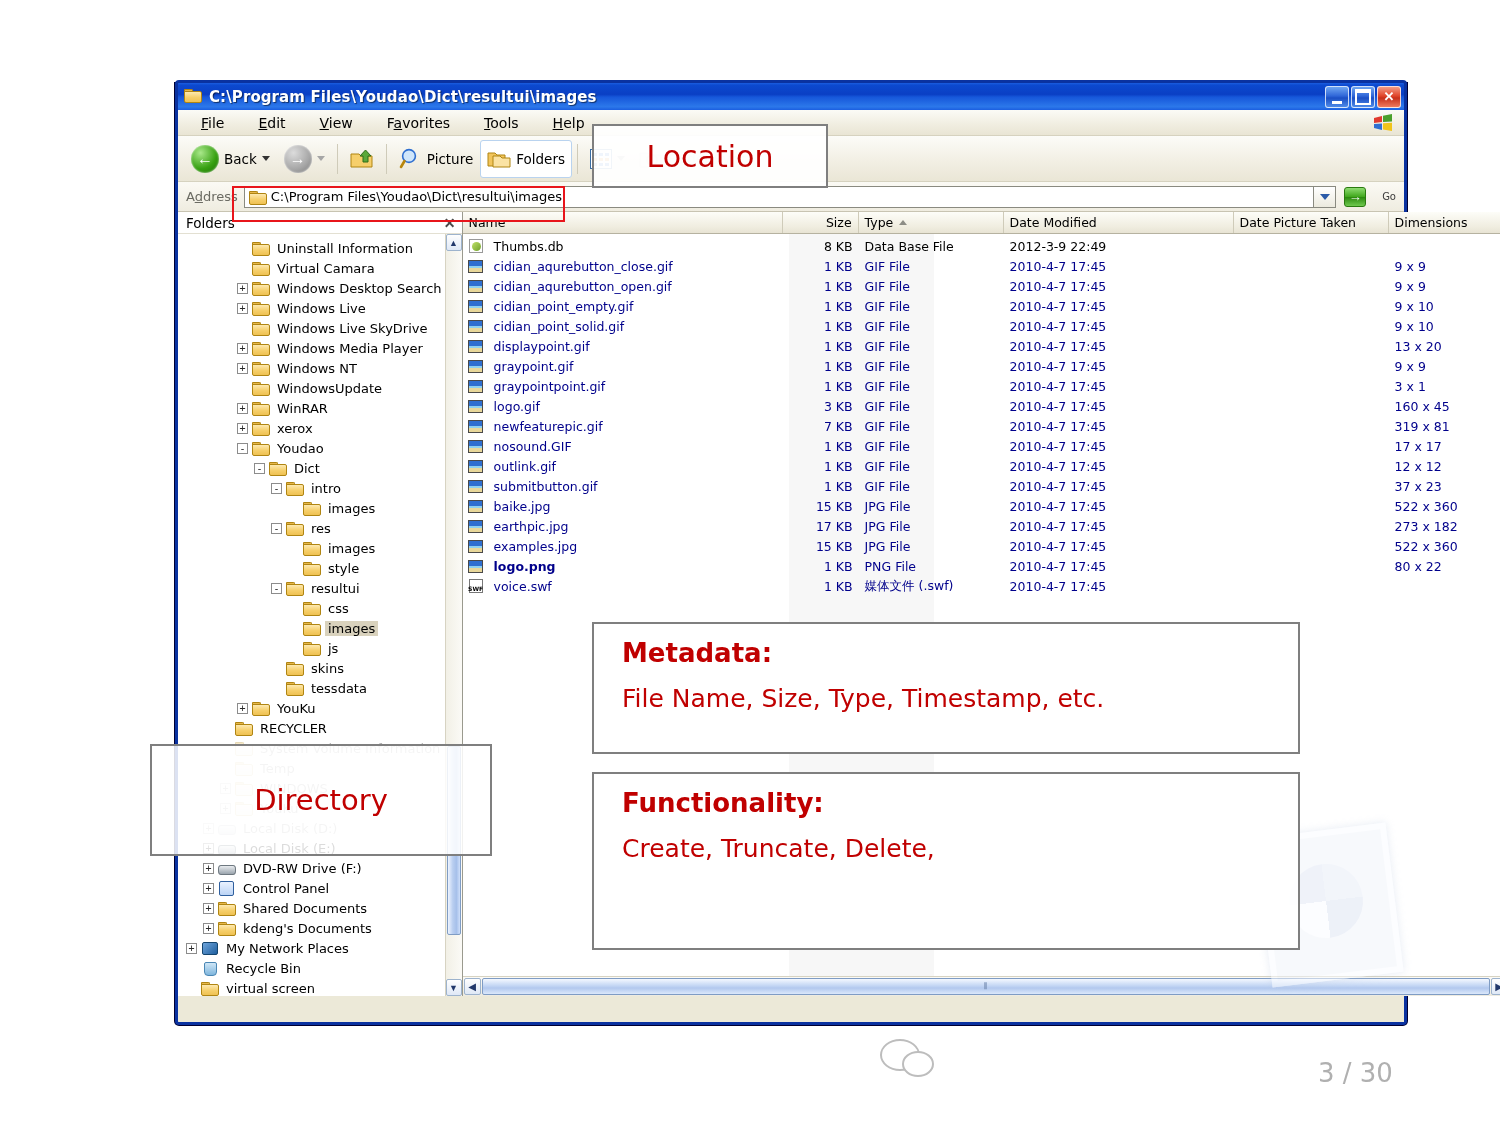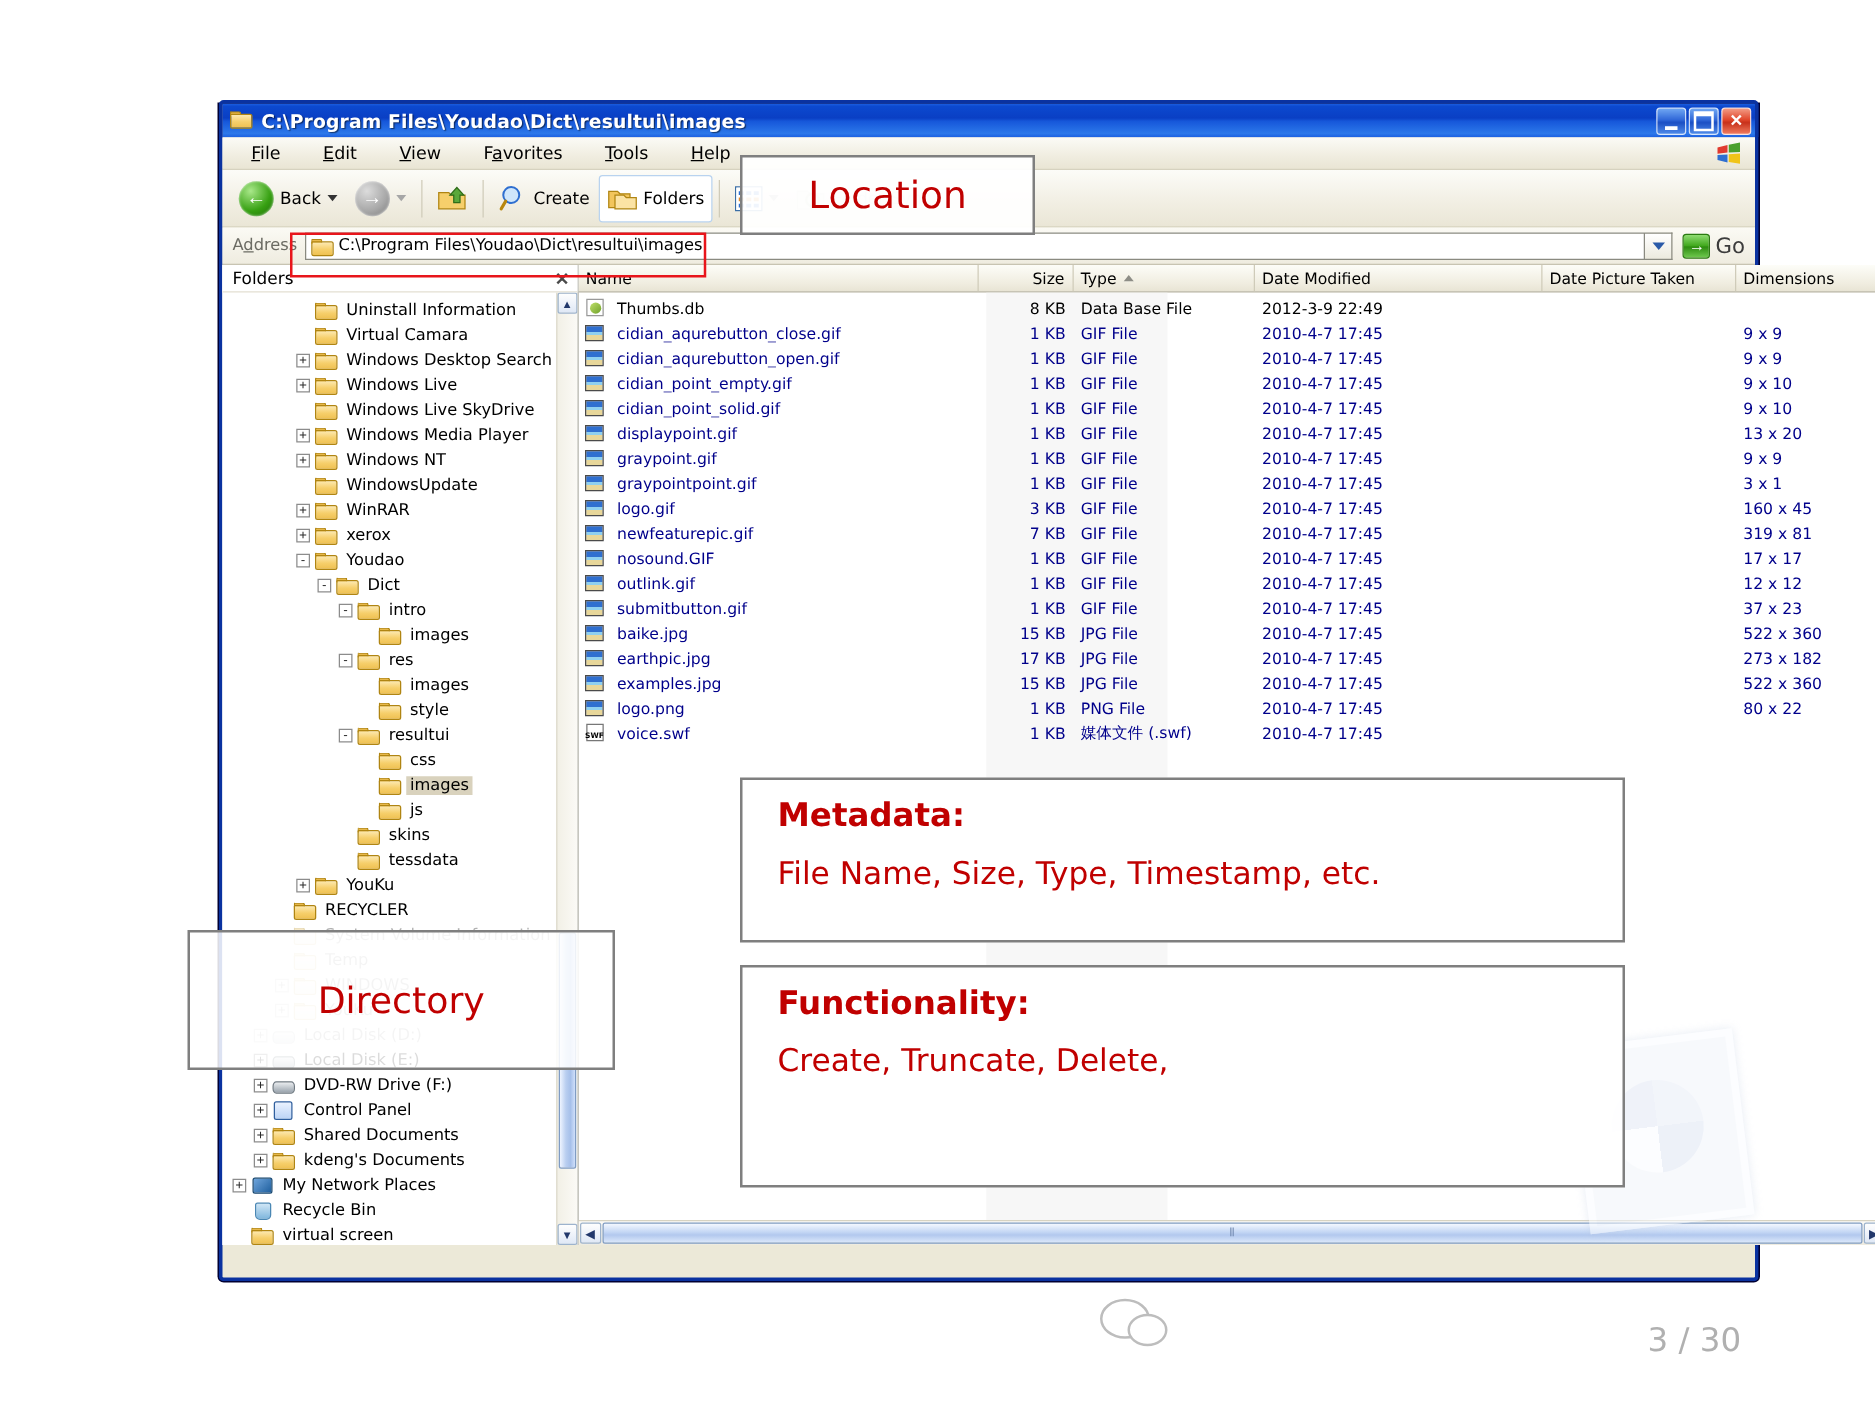--- a/index.html
+++ b/index.html
@@ -103,21 +103,21 @@
     flex:1; height:22px; background:#fff; border:1px solid #8a8a80;
     display:flex; align-items:center; gap:5px; padding:0 4px; margin-right:0;
   }
   .addrfield .txt{ font-size:13px; color:#000; font-family:"DejaVu Sans", sans-serif; white-space:nowrap; }
   .addrdrop{ width:22px;height:22px; background:linear-gradient(180deg,#fff,#eceade); border:1px solid #8a8a80; border-left:none;
              display:flex;align-items:center;justify-content:center; }
   .gobtn{ display:flex; align-items:center; gap:4px; padding:0 8px; }
   .gosq{ width:22px;height:20px;border-radius:3px;
          background:linear-gradient(180deg,#8fdc72,#3ea61a 50%,#2c8a0f 52%,#6fc94e);
          border:1px solid #2a7a10; display:flex;align-items:center;justify-content:center;color:#fff;font-size:13px;font-weight:bold;}
-  .golbl{ font-size:17px;color:#3c3c3c;font-family:"DejaVu Sans", sans-serif;}
+  .golbl{ font-size:10px;color:#3c3c3c;font-family:"DejaVu Sans", sans-serif;margin-left:12px;}
 
   
   .body-split{ display:flex; height:784px; background:#fff; }
   .pane-left{ width:383px; background:#fff; border-right:1px solid #9a9a8e; position:relative; display:flex; flex-direction:column; }
   .folders-head{
     height:22px; background:#fff; display:flex; align-items:center; justify-content:space-between;
     padding:0 6px 0 8px; border-bottom:1px solid #e3e0d2;
   }
   .folders-head .t{ font-size:13.5px; color:#000; font-family:"DejaVu Sans", sans-serif; }
   .folders-head .x{ color:#4a4a4a; font-size:14px; font-weight:bold; line-height:1; }
@@ -341,21 +341,21 @@
       </span>
     </div>
     <div class="tsep"></div>
     <div class="tb">
       <span class="searchicon">
         <svg width="23" height="23" viewBox="0 0 23 23">
           <circle cx="10" cy="9" r="6.4" fill="#cfe6fb" stroke="#2f6fd0" stroke-width="1.6"></circle>
           <path d="M5.5 14 L2 20" stroke="#b8860b" stroke-width="2.6" stroke-linecap="round"></path>
         </svg>
       </span>
-      <span class="lbl">Create</span>
+      <span class="lbl">Picture</span>
     </div>
     <div class="tb framed">
       <span class="upicon">
         <svg width="24" height="22" viewBox="0 0 24 22">
           <path d="M1 5 h7 l2 2 h8 v11 H1 Z" fill="#f2c55c" stroke="#b08512"></path>
           <path d="M6 8 h7 l2 2 h8 v9 H6 Z" fill="#fbe3a4" stroke="#b08512"></path>
         </svg>
       </span>
       <span class="lbl">Folders</span>
     </div>
@@ -783,21 +783,21 @@
               <span class="imgico"></span>
               <span class="c" style="width: 295px; display: inline-block;">examples.jpg</span>
               <span class="c r" style="width: 76px; display: inline-block;">15 KB</span>
               <span class="c" style="width: 145px; display: inline-block;">JPG File</span>
               <span class="c" style="width: 230px; display: inline-block;">2010-4-7 17:45</span>
               <span class="c" style="width: 155px; display: inline-block;"></span>
               <span class="c" style="width: 120px; display: inline-block;">522 x 360</span>
             </div>
             <div class="frow">
               <span class="imgico"></span>
-              <span class="c" style="width: 295px; display: inline-block;">logo.png</span>
+              <span class="c" style="width: 295px; display: inline-block; font-weight: bold;">logo.png</span>
               <span class="c r" style="width: 76px; display: inline-block;">1 KB</span>
               <span class="c" style="width: 145px; display: inline-block;">PNG File</span>
               <span class="c" style="width: 230px; display: inline-block;">2010-4-7 17:45</span>
               <span class="c" style="width: 155px; display: inline-block;"></span>
               <span class="c" style="width: 120px; display: inline-block;">80 x 22</span>
             </div>
             <div class="frow">
               <span class="swfico">SWF</span>
               <span class="c" style="width: 295px; display: inline-block;">voice.swf</span>
               <span class="c r" style="width: 76px; display: inline-block;">1 KB</span>

